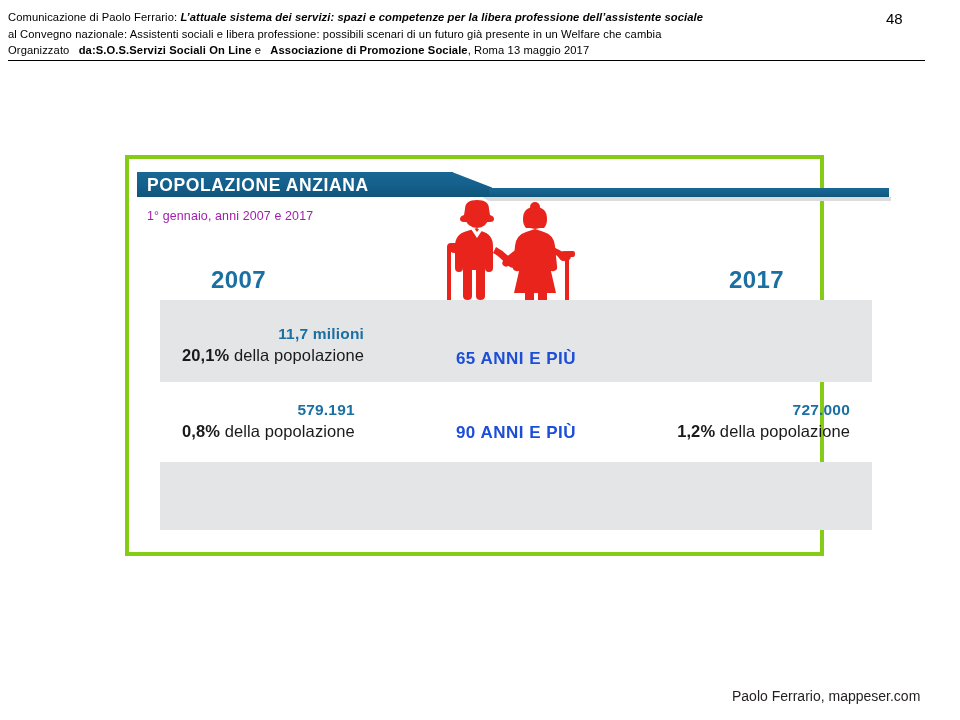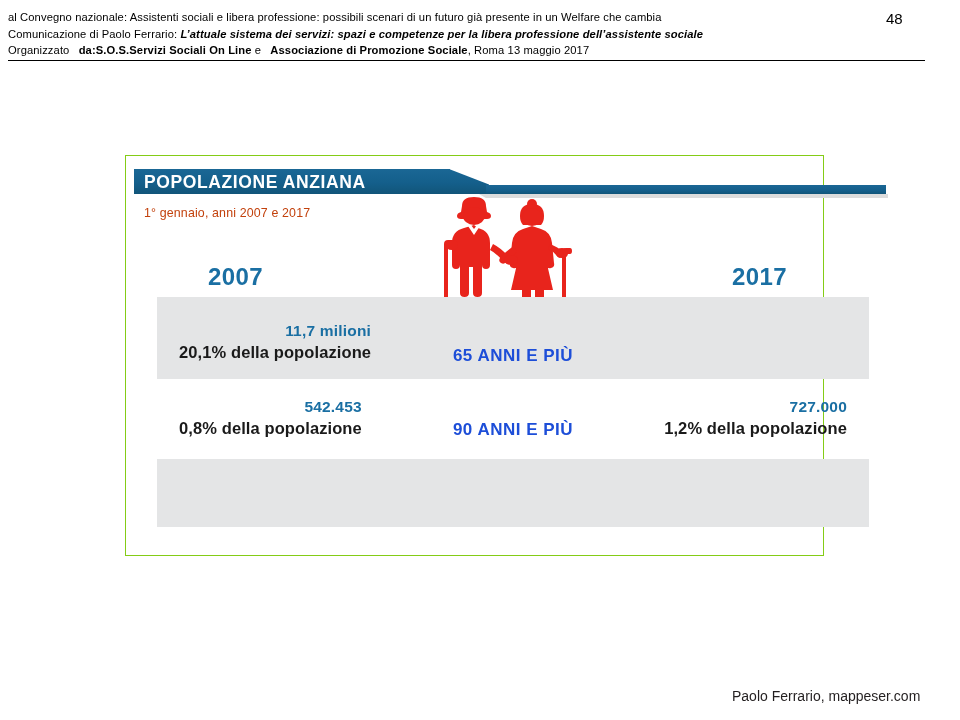--- a/index.html
+++ b/index.html
@@ -62,21 +62,21 @@
   }
 
   
   #infographic-card {
     position: absolute;
     left: 125px;
     top: 155px;
     width: 699px;
     height: 401px;
     background: #ffffff;
-    border: 1px solid #84cc16;
+    border: 4px solid #84cc16;
     box-sizing: border-box;
   }
 
   
   #card-header-bar {
     position: absolute;
     left: 0px;
     top: 13px;
     width: 768px;
     height: 32px;
@@ -134,21 +134,21 @@
     font-weight: bold;
     letter-spacing: 0.6px;
     color: #ffffff;
     white-space: nowrap;
   }
   #card-subtitle {
     position: absolute;
     left: 18px;
     top: 50px;
     font-size: 12.4px;
-    color: #c2410c;
+    color: #a21caf;
     letter-spacing: 0.15px;
     white-space: nowrap;
   }
 
   
   .year-label {
     position: absolute;
     top: 107px;
     font-size: 24px;
     font-weight: bold;
@@ -201,21 +201,21 @@
   }
   .cell-pct {
     font-size: 16.5px;
     font-weight: bold;
     color: #1a1a1a;
     letter-spacing: 0.1px;
     line-height: 23px;
     white-space: nowrap;
   }
   .cell-pct .pct-tail {
-    font-weight: bold;
+    font-weight: normal;
   }
   .center-label {
     position: absolute;
     top: 24px;
     width: 712px;
     text-align: center;
     font-size: 17px;
     font-weight: bold;
     color: #1d4ed8;
     letter-spacing: 0.5px;
@@ -239,22 +239,22 @@
     font-size: 14px;
     color: #231f20;
     white-space: nowrap;
   }
 </style>
 </head>
 <body>
 
 <div id="slide-header">
   <div id="header-text-block">
+    <div class="ln"><span>Comunicazione di Paolo Ferrario: </span><span class="hdr-italic-bold">L’attuale sistema dei servizi: spazi e competenze per la libera professione dell’assistente sociale</span></div>
     <div class="ln">al Convegno nazionale: Assistenti sociali e libera professione: possibili scenari di un futuro già presente in un Welfare che cambia</div>
-    <div class="ln"><span>Comunicazione di Paolo Ferrario: </span><span class="hdr-italic-bold">L’attuale sistema dei servizi: spazi e competenze per la libera professione dell’assistente sociale</span></div>
     <div class="ln"><span>Organizzato </span><span class="hdr-bold">da:S.O.S.Servizi Sociali On Line</span><span> e </span><span class="hdr-bold">Associazione di Promozione Sociale</span><span>, Roma 13 maggio 2017</span></div>
   </div>
   <div id="page-number">48</div>
   <div id="header-rule"></div>
 </div>
 
 <div id="infographic-card">
 
   <div id="card-header-bar">
     <div id="header-bar-shadow-a"></div>
@@ -353,21 +353,21 @@
   <div class="data-row" id="row-65">
     <div class="cell-left">
       <div class="cell-num">11,7 milioni</div>
       <div class="cell-pct"><span>20,1%</span><span class="pct-tail"> della popolazione</span></div>
     </div>
     <div class="center-label" id="label-65">65 ANNI E PIÙ</div>
   </div>
 
   <div class="data-row" id="row-90">
     <div class="cell-left">
-      <div class="cell-num">542.453</div>
+      <div class="cell-num">579.191</div>
       <div class="cell-pct"><span>0,8%</span><span class="pct-tail"> della popolazione</span></div>
     </div>
     <div class="center-label">90 ANNI E PIÙ</div>
     <div class="cell-right">
       <div class="cell-num">727.000</div>
       <div class="cell-pct"><span>1,2%</span><span class="pct-tail"> della popolazione</span></div>
     </div>
   </div>
 
 

